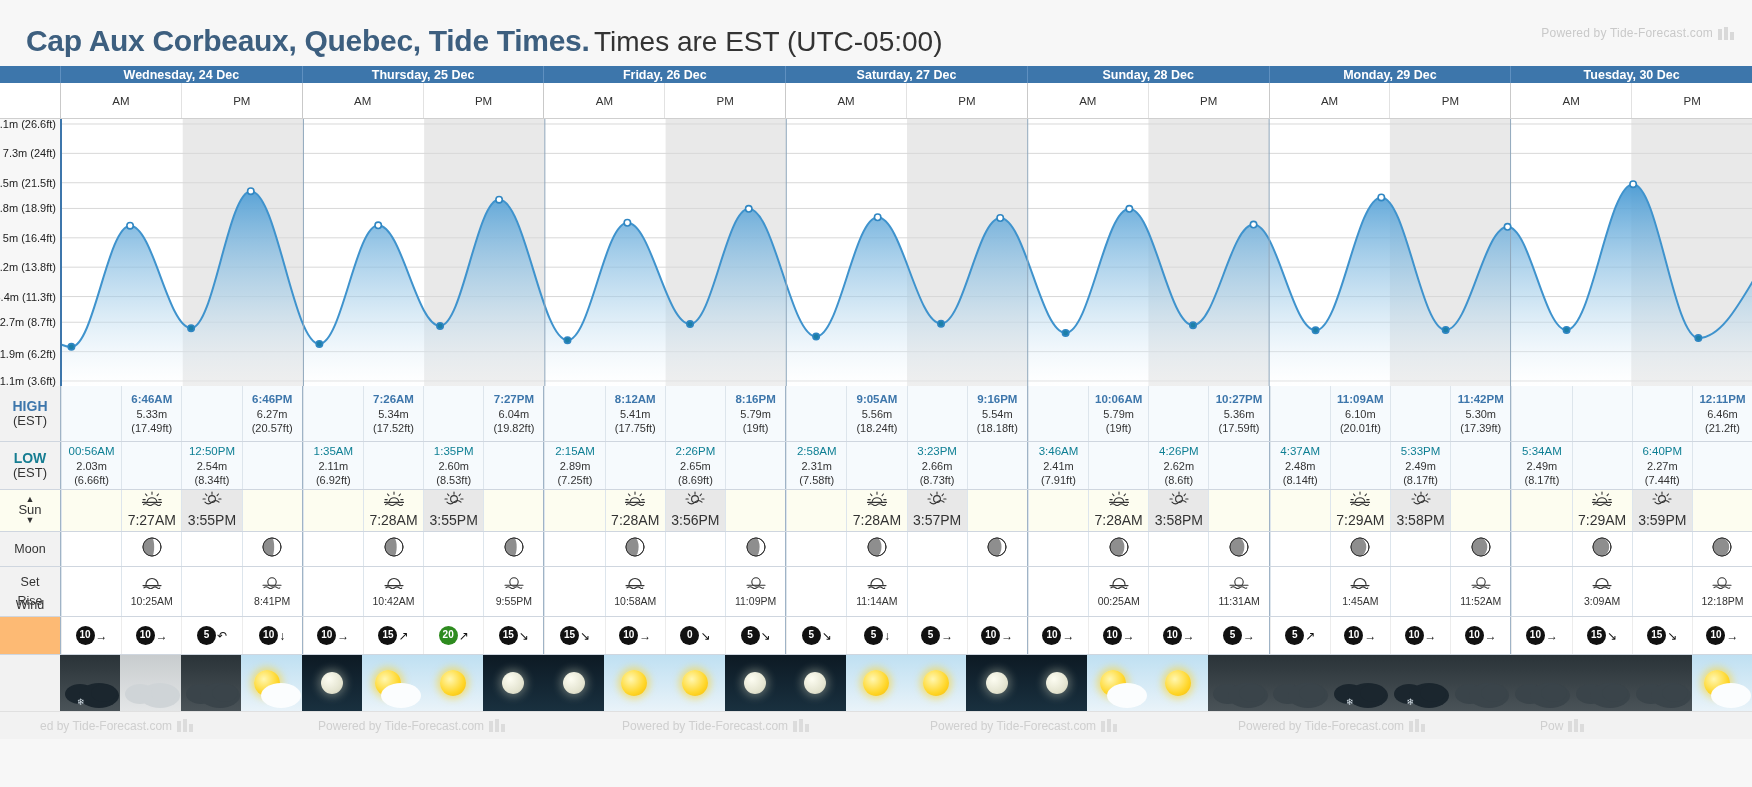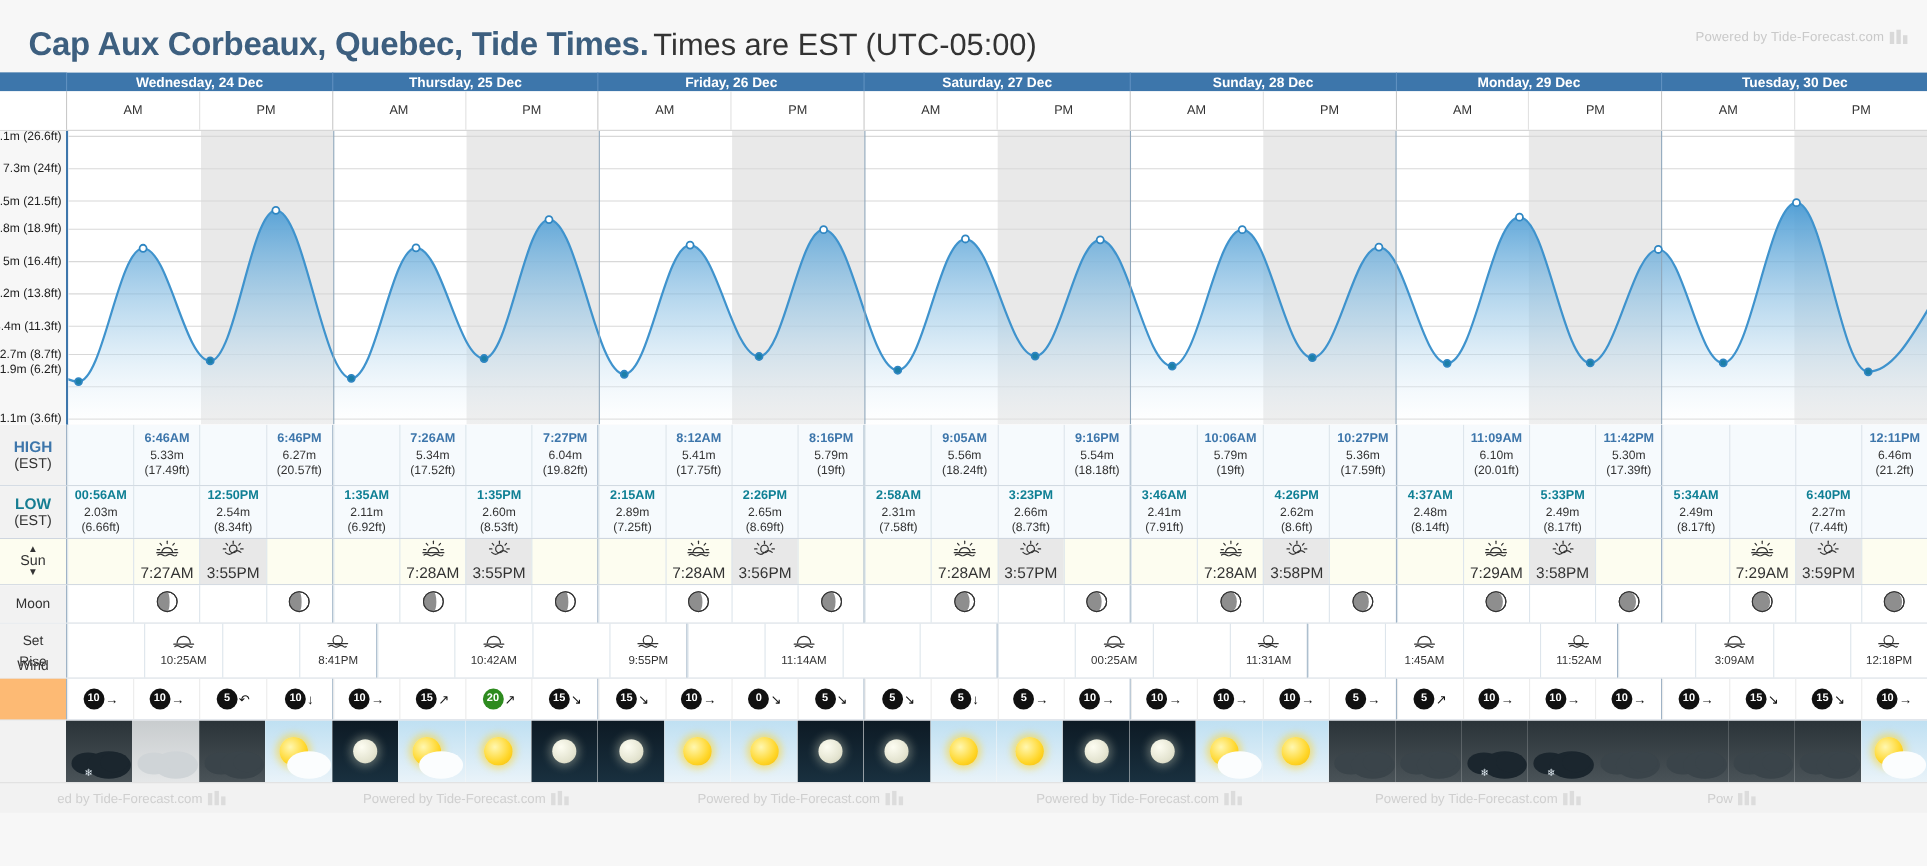--- a/index.html
+++ b/index.html
@@ -64,21 +64,21 @@
     flex:1 1 0; display:flex; flex-direction:column;
     align-items:center; justify-content:center;
     font-size:11px; color:#333; line-height:1.28;
     border-left:1px solid #dde5ec; padding:3px 0;
   }
   .hi-row { height:56px; background:#f6fafd; }
   .lo-row { height:48px; background:#f6fafd; }
   .hi-row .rowlab .k { color:#3d76ab; font-weight:bold; font-size:14px; }
   .lo-row .rowlab .k { color:#167d92; font-weight:bold; font-size:14px; }
   .hi-row .cell .t { color:#3d76ab; font-weight:bold; font-size:11.5px; }
-  .lo-row .cell .t { color:#0e7f94; font-weight:bold; font-size:11.5px; }
+  .lo-row .cell .t { color:#0e7f94; font-weight:normal; font-size:11.5px; }
 
   
   .sun-row { height:42px; background:#fdfdf0; }
   .sun-row .rowlab { background:#fdfdf0; font-size:13px; }
   .sun-row .cell { font-size:14px; gap:1px; }
   .sun-row .cell.pm { background:#e8e8e8; }
   .arrowstack { display:flex; flex-direction:column; align-items:center; line-height:.62; font-size:9px;}
 
   
   .moon-row { height:35px; background:#fff; }
@@ -132,21 +132,21 @@
   .cdk{ background:#1b262e; }
   .snowflake { position:absolute; color:#dfe9f0; font-size:9px; }
 
   
   .footer {
     height:28px; background:#f2f2f2; position:relative;
     display:flex; align-items:center; border-top:1px solid #e0e0e0;
   }
   .fwm {
     position:absolute; font-size:12px; color:#cfcfcf;
-    display:flex; align-items:center; gap:5px; white-space:nowrap;margin-left:12px;
+    display:flex; align-items:center; gap:5px; white-space:nowrap;
   }
   .fwm .wmbars i { background:#dcdcdc; }
 </style>
 </head>
 <body>
 
 <div id="app">
 
   <div class="titlebar">
     <span class="title-main">Cap Aux Corbeaux, Quebec, Tide Times.</span>
@@ -206,21 +206,21 @@
   <div class="chartwrap">
     <div class="yaxis" id="yaxis">
         <div class="ylab" style="top: 5px;">8.1m (26.6ft)</div>
         <div class="ylab" style="top: 34.3714px;">7.3m (24ft)</div>
         <div class="ylab" style="top: 63.7429px;">6.5m (21.5ft)</div>
         <div class="ylab" style="top: 89.4429px;">5.8m (18.9ft)</div>
         <div class="ylab" style="top: 118.814px;">5m (16.4ft)</div>
         <div class="ylab" style="top: 148.186px;">4.2m (13.8ft)</div>
         <div class="ylab" style="top: 177.557px;">3.4m (11.3ft)</div>
         <div class="ylab" style="top: 203.257px;">2.7m (8.7ft)</div>
-        <div class="ylab" style="top: 217px;">1.9m (6.2ft)</div>
+        <div class="ylab" style="top: 235px;">1.9m (6.2ft)</div>
         <div class="ylab" style="top: 262px;">1.1m (3.6ft)</div>
       </div>
     <div class="plot">
       <svg id="plotsvg" viewBox="0 0 1692 267" preserveAspectRatio="none">
         <defs>
           <linearGradient id="tidefill" x1="0" y1="0" x2="0" y2="1">
             <stop offset="0%" stop-color="#4a9bd4" stop-opacity="0.95"></stop>
             <stop offset="55%" stop-color="#9fcbe8" stop-opacity="0.55"></stop>
             <stop offset="100%" stop-color="#ffffff" stop-opacity="0.25"></stop>
           </linearGradient>
@@ -931,20 +931,44 @@
       <div class="dcell">
         <div class="cell"></div>
         <div class="cell">
           <span><svg width="22" height="14" viewBox="0 0 22 14">
               <g stroke="#333" stroke-width="1.1" fill="none" stroke-linecap="round">
                 <path d="M5 9.5 A5 5 0 0 1 17 9.5"></path>
                 <line x1="2" y1="10.6" x2="20" y2="10.6"></line>
                 <path d="M3 12.8 q2.2 -1.8 4.4 0 q2.2 1.8 4.4 0 q2.2 -1.8 4.4 0 q1.4 1.2 2.6 .2"></path>
               </g>
             </svg></span>
+          <div>10:58AM</div>
+        </div>
+        <div class="cell"></div>
+        <div class="cell">
+          <span><svg width="22" height="14" viewBox="0 0 22 14">
+              <g stroke="#333" stroke-width="1.1" fill="none" stroke-linecap="round">
+                <circle cx="11" cy="7" r="4.2"></circle>
+                <line x1="2" y1="10.2" x2="20" y2="10.2"></line>
+                <path d="M3 12.6 q2.2 -1.8 4.4 0 q2.2 1.8 4.4 0 q2.2 -1.8 4.4 0 q1.4 1.2 2.6 .2"></path>
+              </g>
+            </svg></span>
+          <div>11:09PM</div>
+        </div>
+      </div>
+      <div class="dcell">
+        <div class="cell"></div>
+        <div class="cell">
+          <span><svg width="22" height="14" viewBox="0 0 22 14">
+              <g stroke="#333" stroke-width="1.1" fill="none" stroke-linecap="round">
+                <path d="M5 9.5 A5 5 0 0 1 17 9.5"></path>
+                <line x1="2" y1="10.6" x2="20" y2="10.6"></line>
+                <path d="M3 12.8 q2.2 -1.8 4.4 0 q2.2 1.8 4.4 0 q2.2 -1.8 4.4 0 q1.4 1.2 2.6 .2"></path>
+              </g>
+            </svg></span>
           <div>11:14AM</div>
         </div>
         <div class="cell"></div>
         <div class="cell"></div>
       </div>
       <div class="dcell">
         <div class="cell"></div>
         <div class="cell">
           <span><svg width="22" height="14" viewBox="0 0 22 14">
               <g stroke="#333" stroke-width="1.1" fill="none" stroke-linecap="round">

